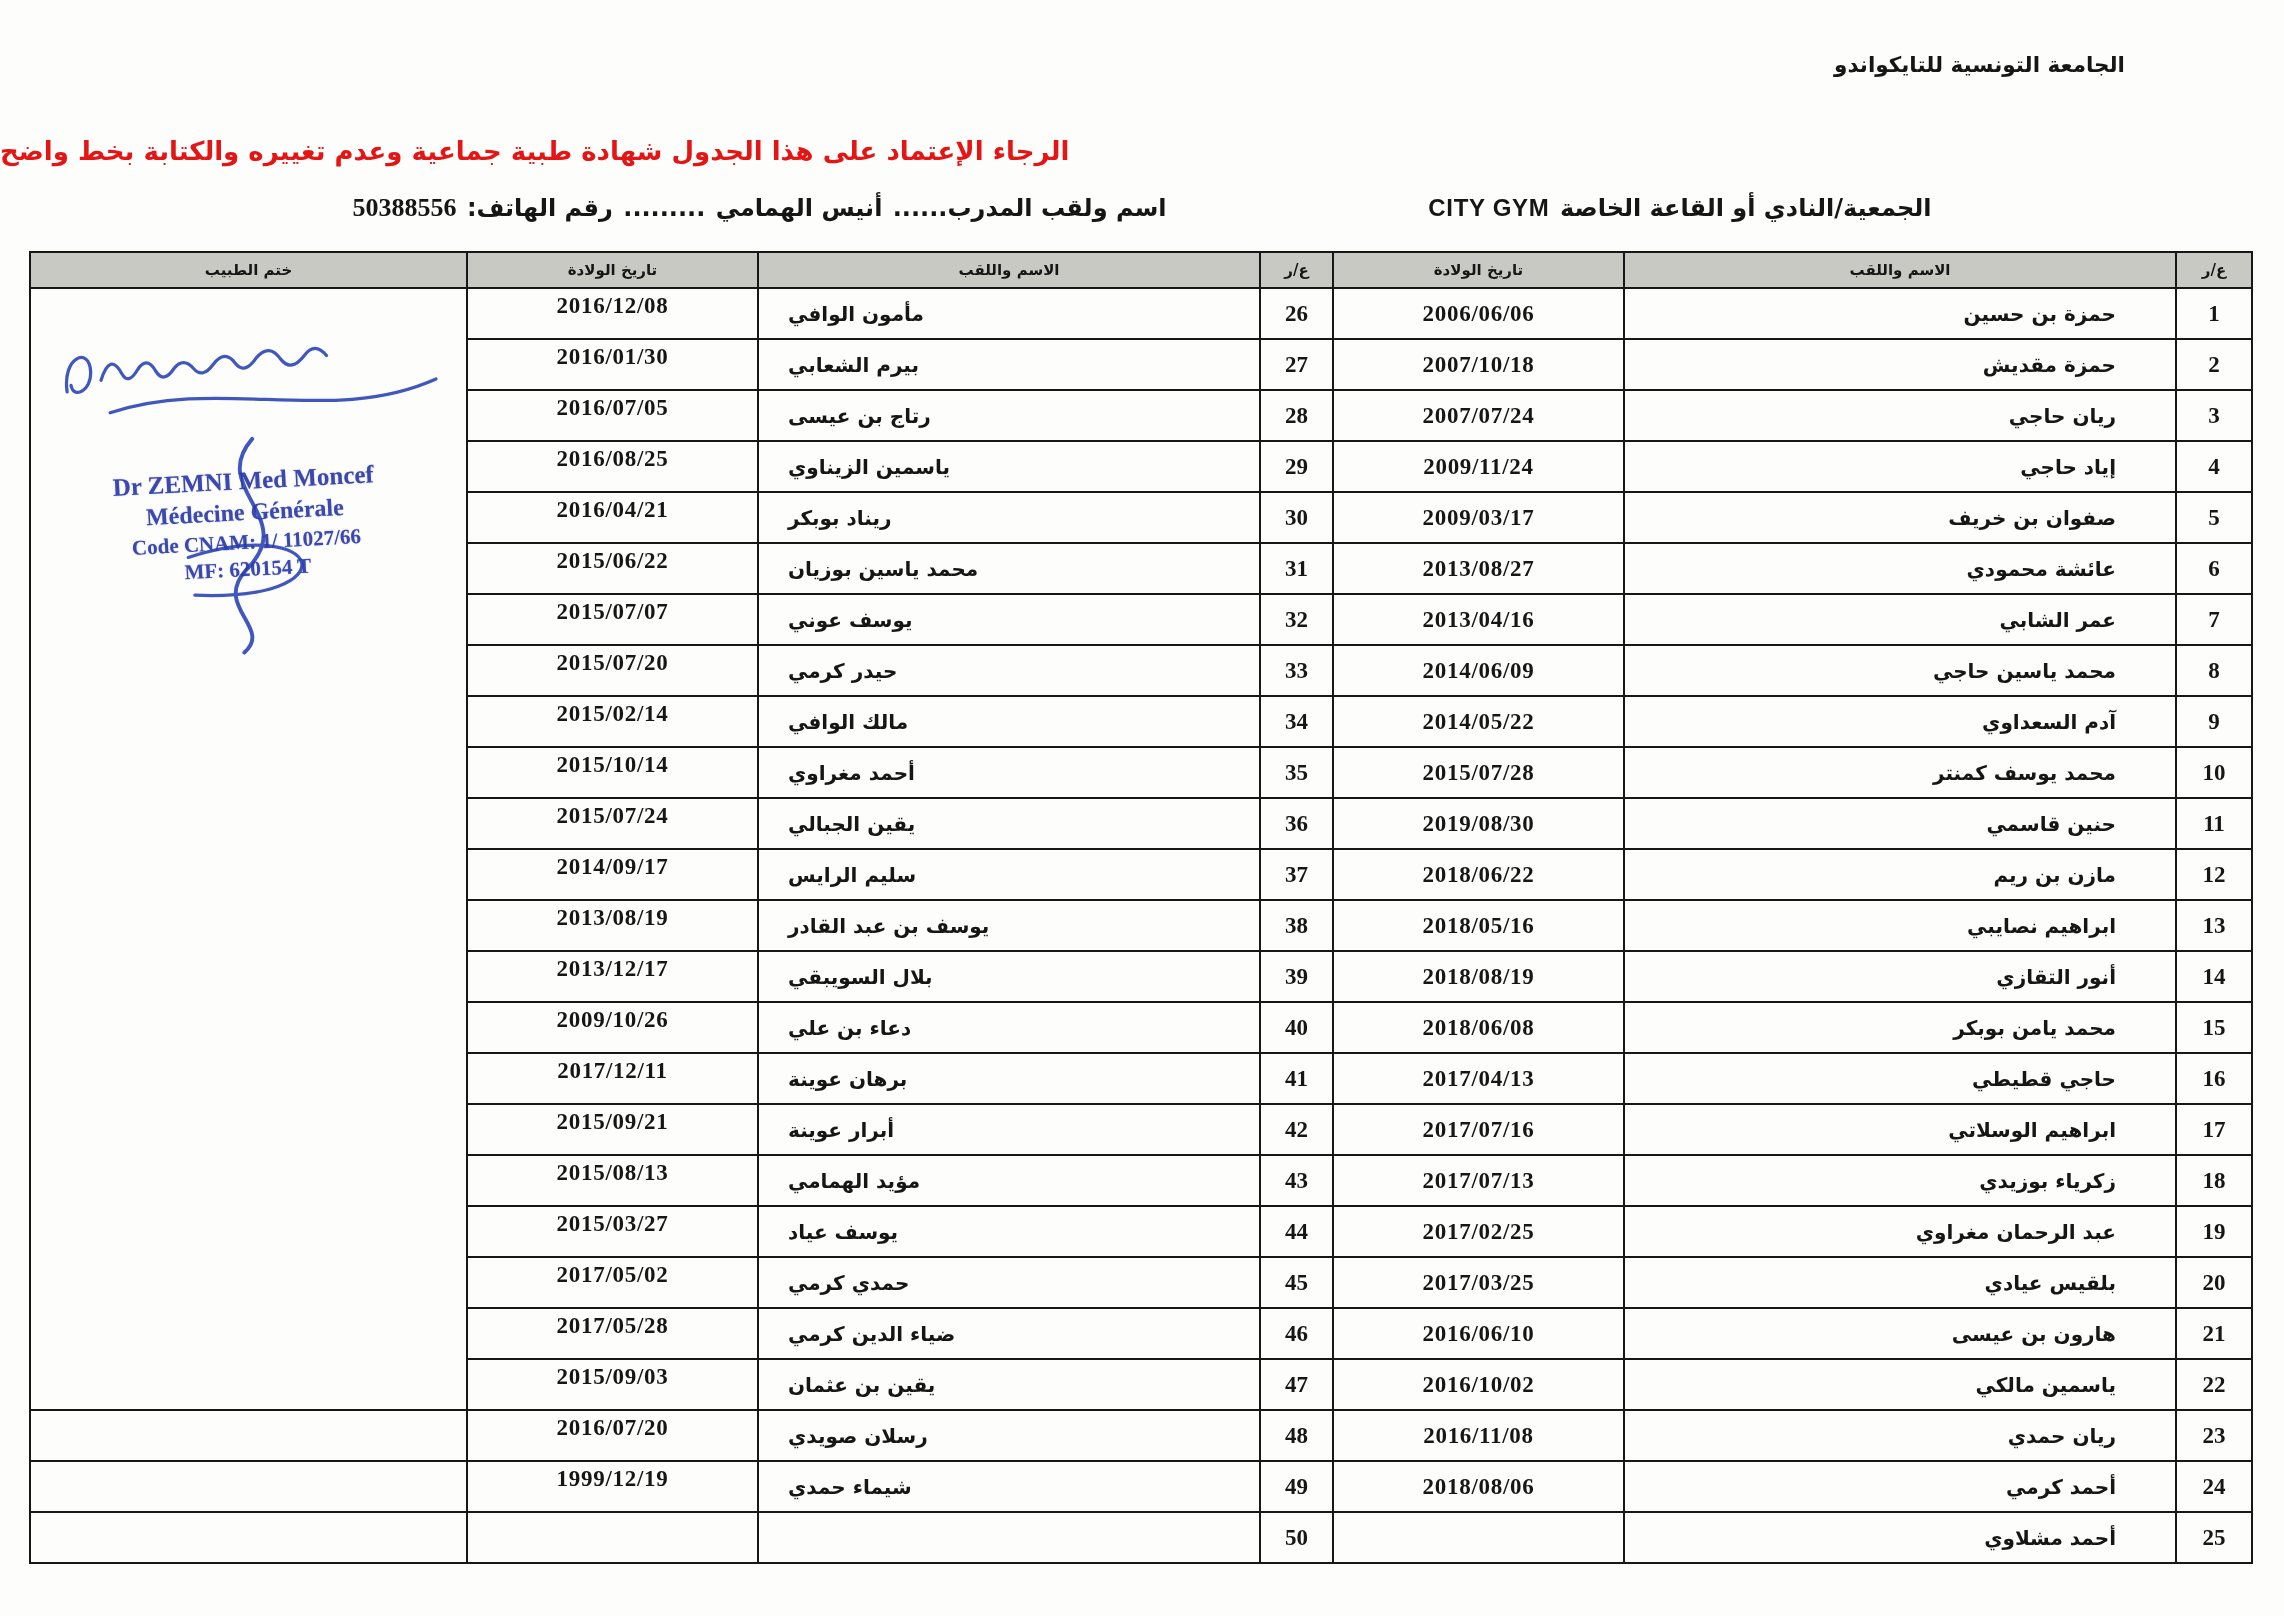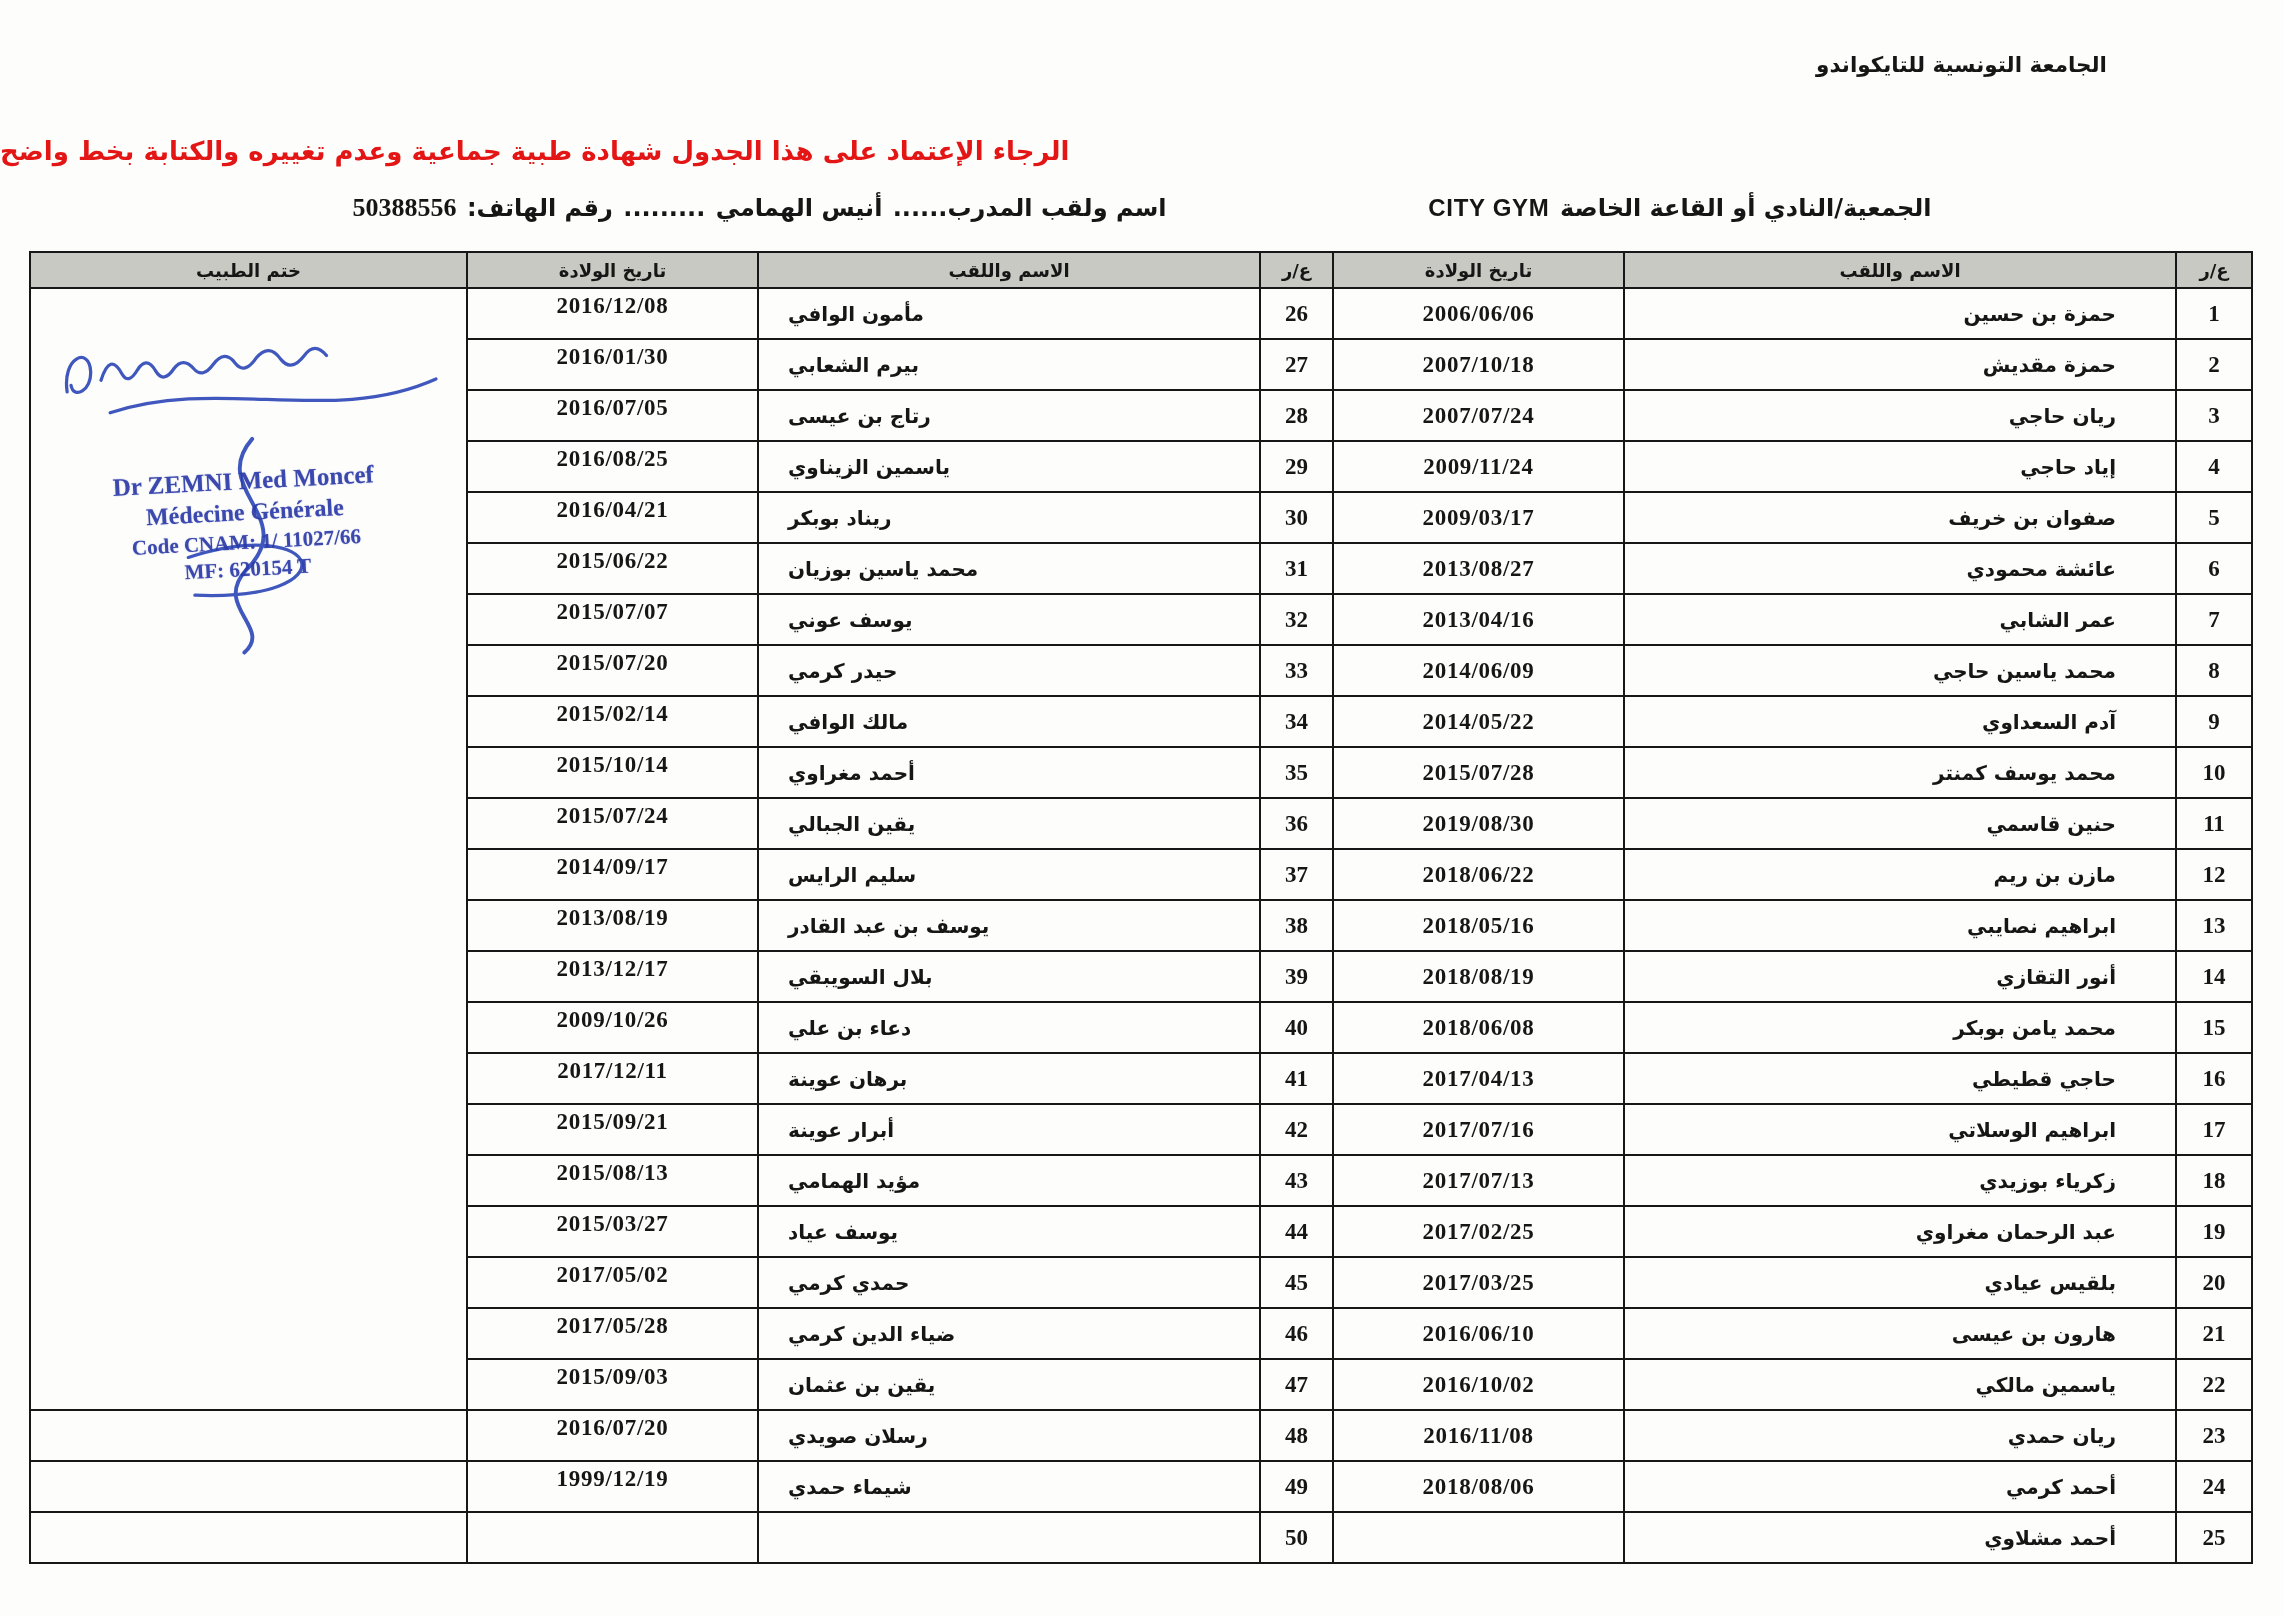--- a/index.html
+++ b/index.html
@@ -7,21 +7,21 @@
   body {
     background: #fdfdfb;
     font-family: "Liberation Serif", "DejaVu Sans", serif;
     color: #161616;
     overflow: hidden;
   }
   .sheet { position: relative; width: 2284px; height: 1616px; }
 
   
   .org-name {
-    position: absolute; top: 52px; right: 177px;
+    position: absolute; top: 52px; right: 159px;
     font-size: 21.5px; font-weight: 600;
     font-family: "DejaVu Sans", sans-serif;
     direction: rtl;
   }
   .doc-title {
     position: absolute; top: 89px; left: 0; width: 100%;
     text-align: center; direction: rtl;
     font-size: 27px; font-weight: bold;
     font-family: "DejaVu Sans", sans-serif;
   }
@@ -51,21 +51,21 @@
   }
   .roster th, .roster td {
     border: 2px solid #171717;
     font-weight: bold;
     vertical-align: middle;
     overflow: hidden; white-space: nowrap;
   }
   .roster thead tr { height: 36px; }
   .roster thead th {
     background: #c9c9c3;
-    font-size: 18px;
+    font-size: 15px;
     text-align: center;
     font-family: "DejaVu Sans", sans-serif;
   }
   .roster tbody tr { height: 51px; }
   .col-num  { font-size: 23px; text-align: center; }
   .col-date { font-size: 23px; text-align: center; direction: ltr; letter-spacing: 0.7px; }
   .col-name {
     font-size: 20px;
     font-family: "DejaVu Sans", sans-serif;
   }

